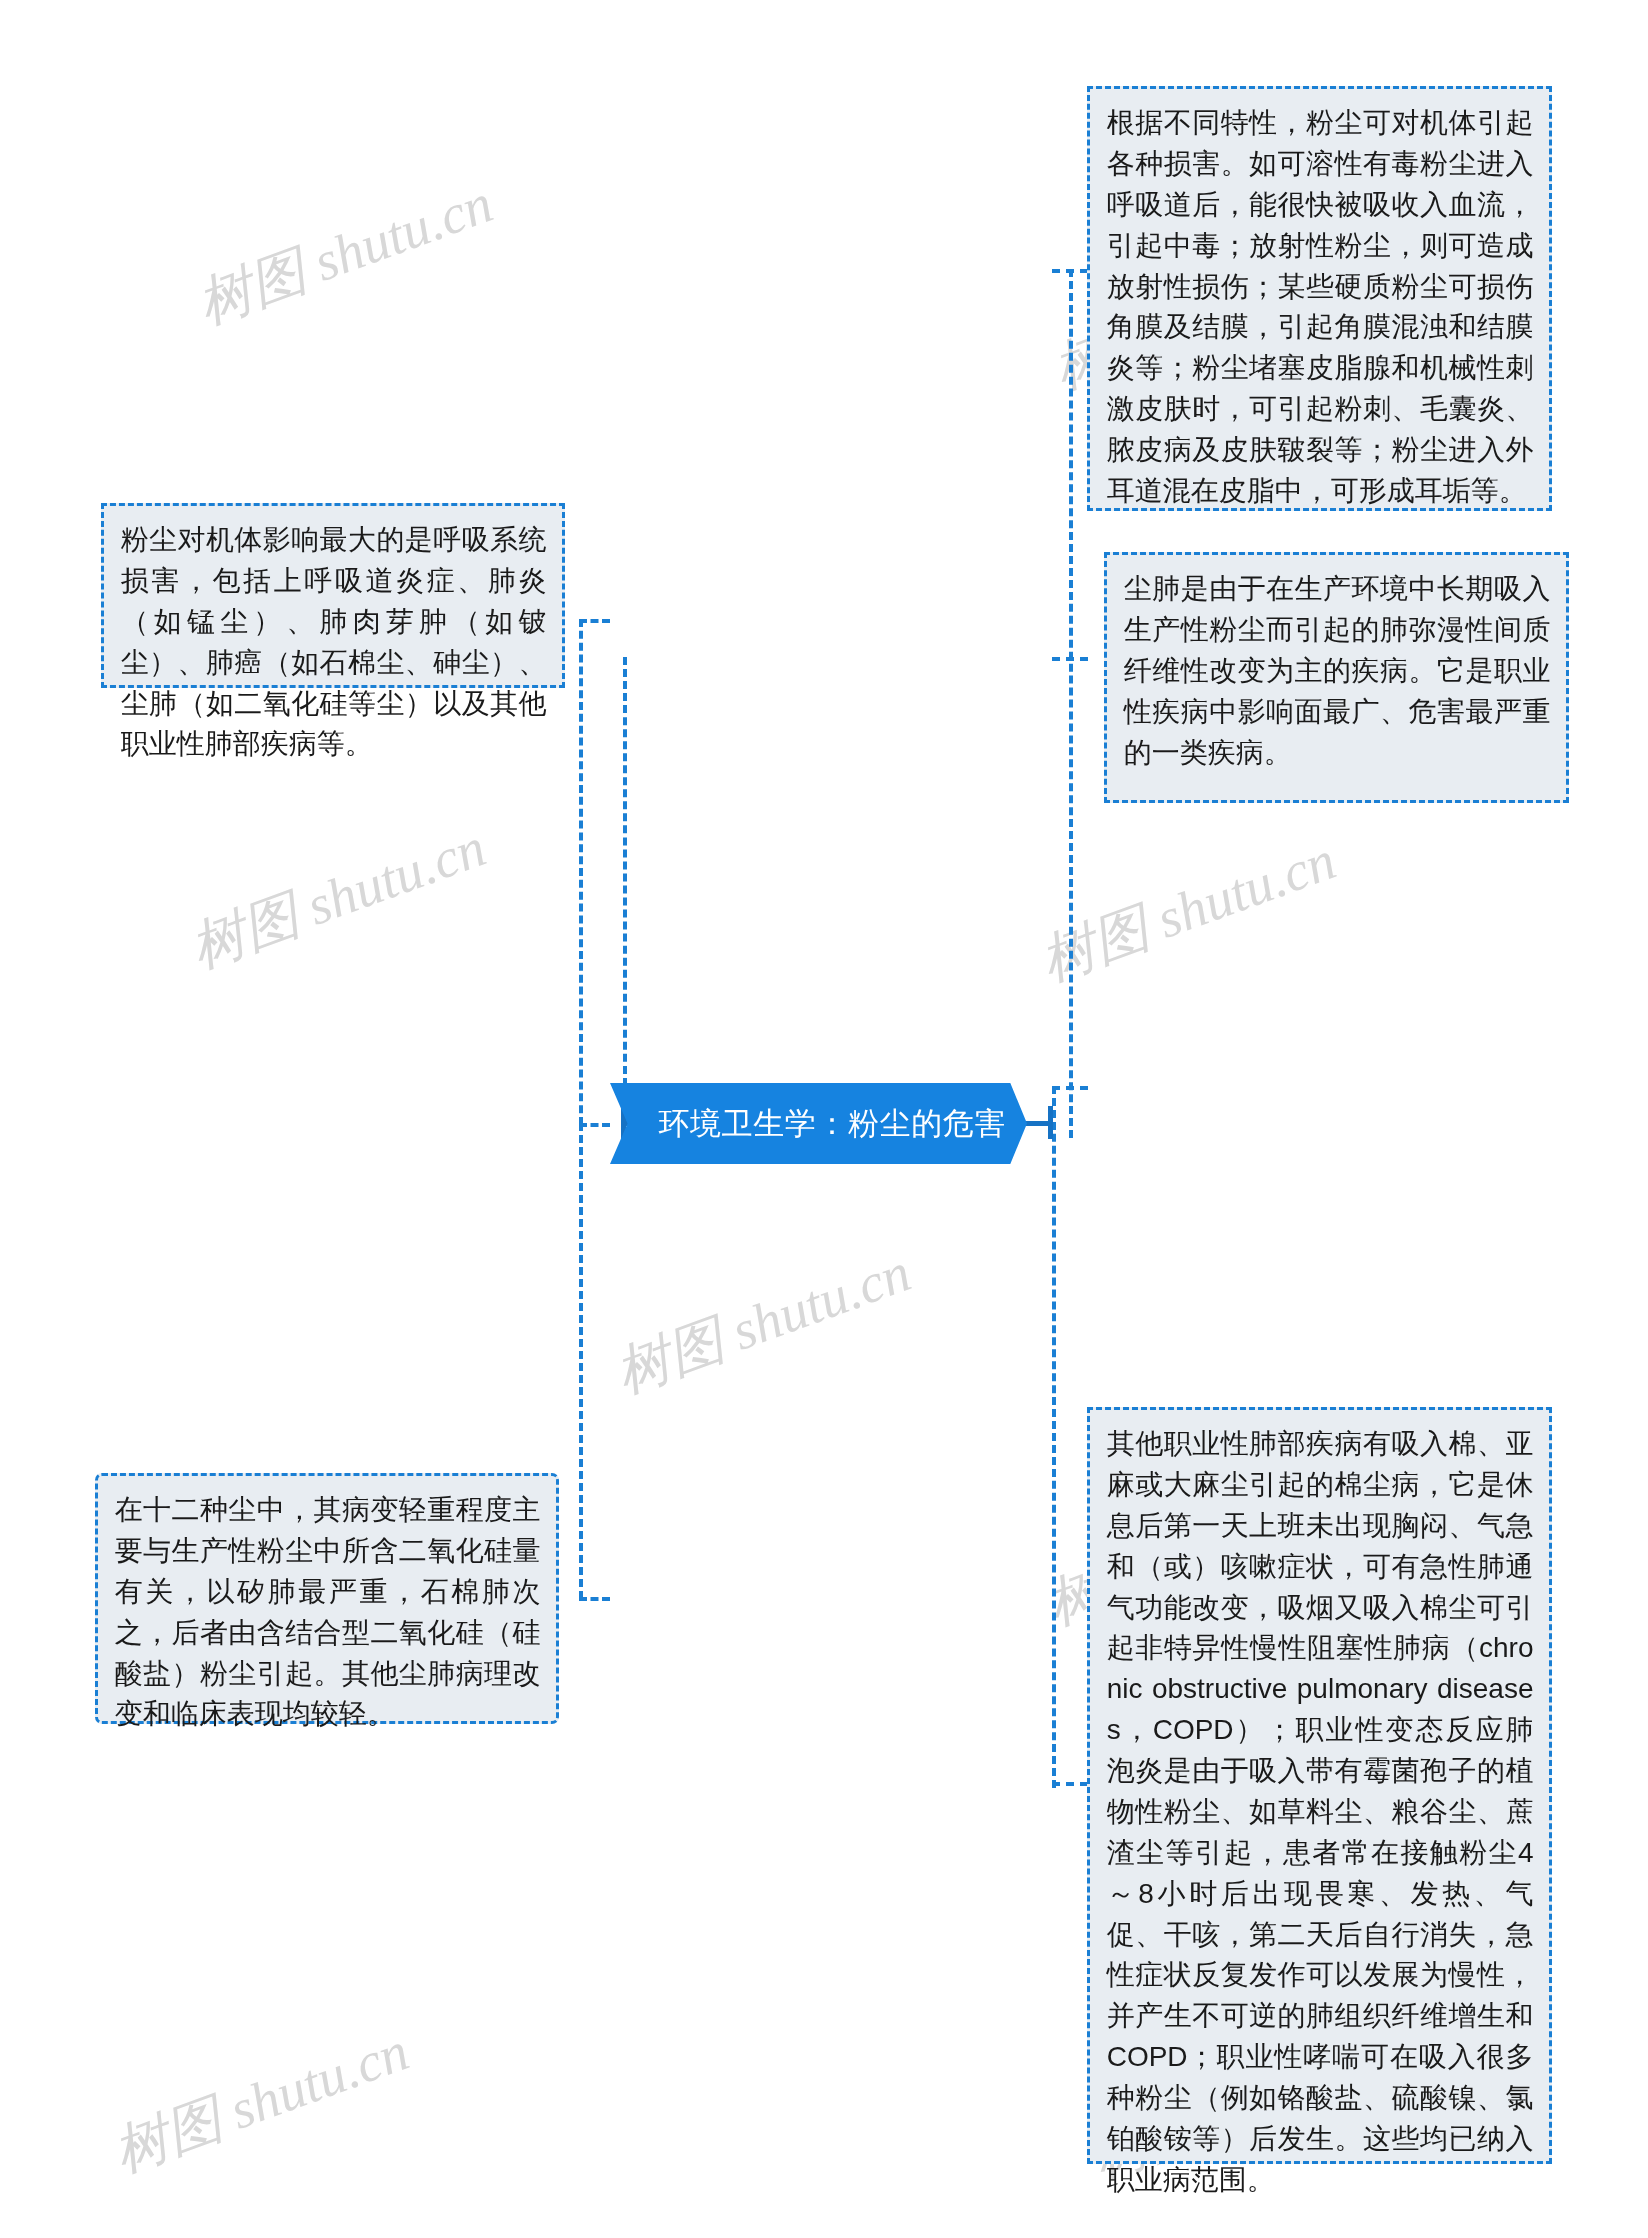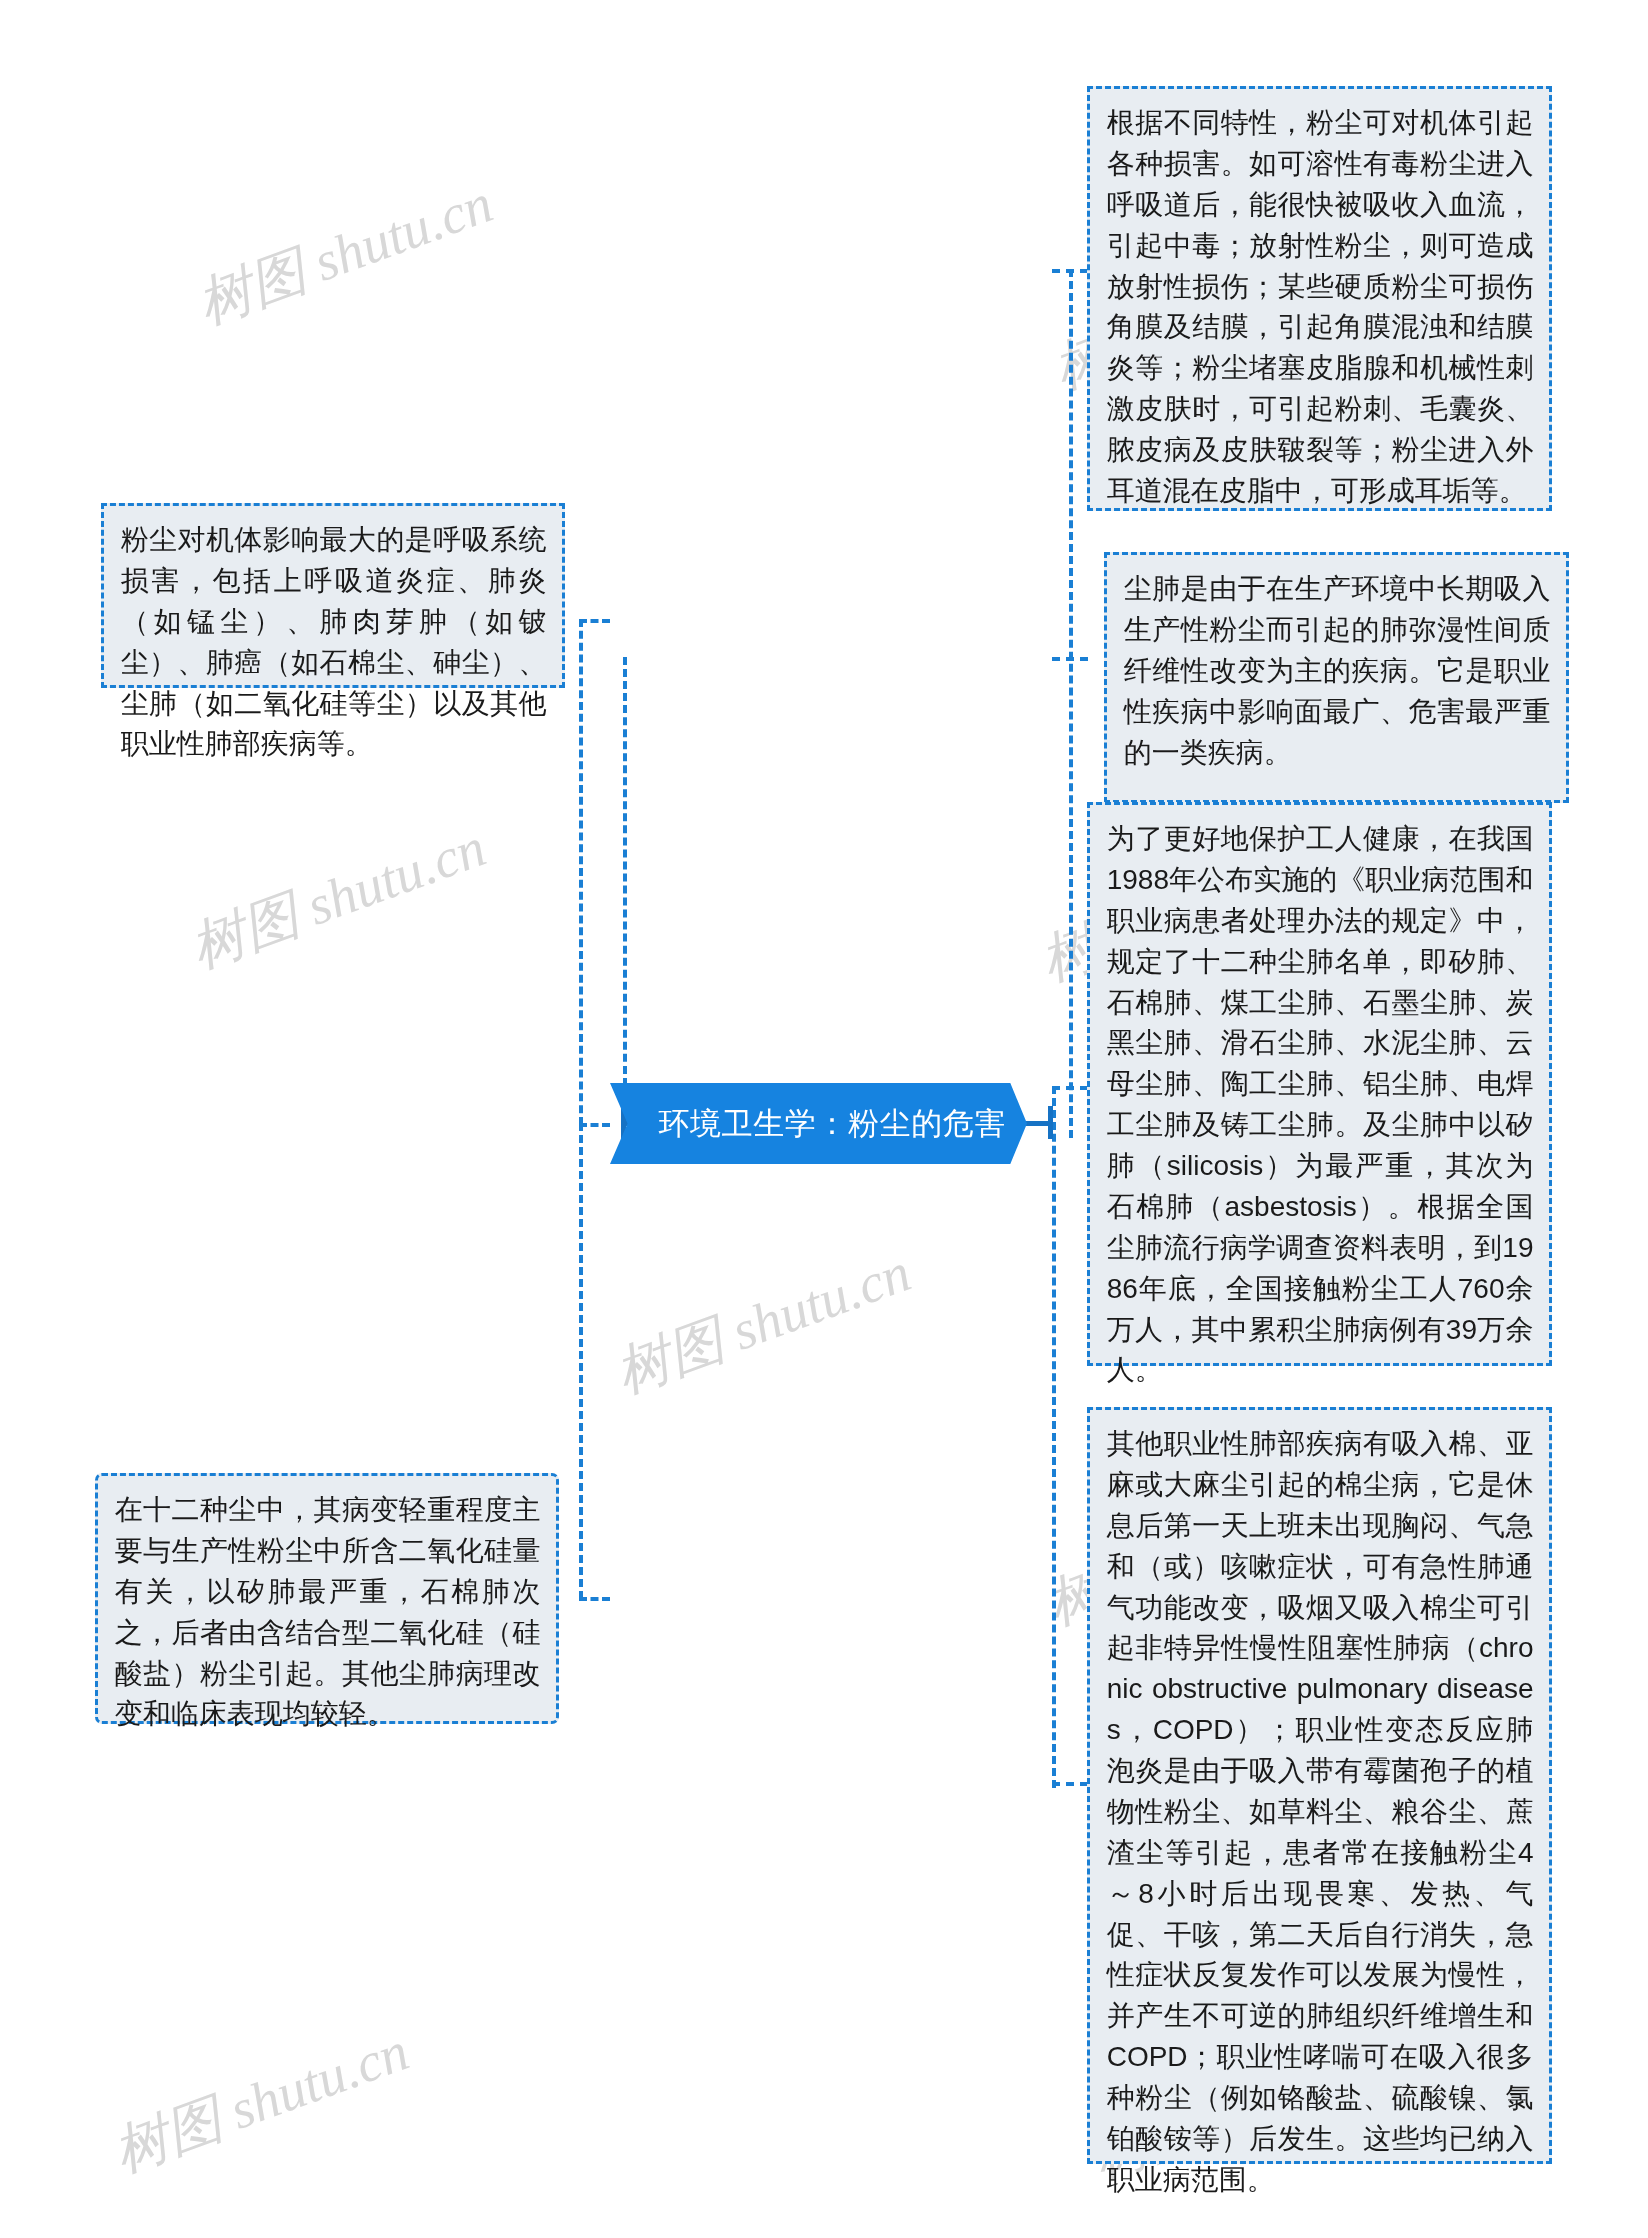--- a/index.html
+++ b/index.html
@@ -176,22 +176,19 @@
   </div>
 
   <div id="node-r1" class="node">
     <div class="body">根据不同特性，粉尘可对机体引起各种损害。如可溶性有毒粉尘进入呼吸道后，能很快被吸收入血流，引起中毒；放射性粉尘，则可造成放射性损伤；某些硬质粉尘可损伤角膜及结膜，引起角膜混浊和结膜炎等；粉尘堵塞皮脂腺和机械性刺激皮肤时，可引起粉刺、毛囊炎、脓皮病及皮肤皲裂等；粉尘进入外耳道混在皮脂中，可形成耳垢等。</div>
   </div>
 
   <div id="node-r2" class="node">
     <div class="body">尘肺是由于在生产环境中长期吸入生产性粉尘而引起的肺弥漫性间质纤维性改变为主的疾病。它是职业性疾病中影响面最广、危害最严重的一类疾病。</div>
   </div>
 
-  <div id="node-r3" class="node">
-    <div class="body">为了更好地保护工人健康，在我国1988年公布实施的《职业病范围和职业病患者处理办法的规定》中，规定了十二种尘肺名单，即矽肺、石棉肺、煤工尘肺、石墨尘肺、炭黑尘肺、滑石尘肺、水泥尘肺、云母尘肺、陶工尘肺、铝尘肺、电焊工尘肺及铸工尘肺。及尘肺中以矽肺（silicosis）为最严重，其次为石棉肺（asbestosis）。根据全国尘肺流行病学调查资料表明，到1986年底，全国接触粉尘工人760余万人，其中累积尘肺病例有39万余人。</div>
-  </div>
 
   <div id="node-r4" class="node">
     <div class="body">其他职业性肺部疾病有吸入棉、亚麻或大麻尘引起的棉尘病，它是休息后第一天上班未出现胸闷、气急和（或）咳嗽症状，可有急性肺通气功能改变，吸烟又吸入棉尘可引起非特异性慢性阻塞性肺病（chronic obstructive pulmonary diseases，COPD）；职业性变态反应肺泡炎是由于吸入带有霉菌孢子的植物性粉尘、如草料尘、粮谷尘、蔗渣尘等引起，患者常在接触粉尘4～8小时后出现畏寒、发热、气促、干咳，第二天后自行消失，急性症状反复发作可以发展为慢性，并产生不可逆的肺组织纤维增生和COPD；职业性哮喘可在吸入很多种粉尘（例如铬酸盐、硫酸镍、氯铂酸铵等）后发生。这些均已纳入职业病范围。</div>
   </div>
 
 </div>
 
 
 </body></html>

